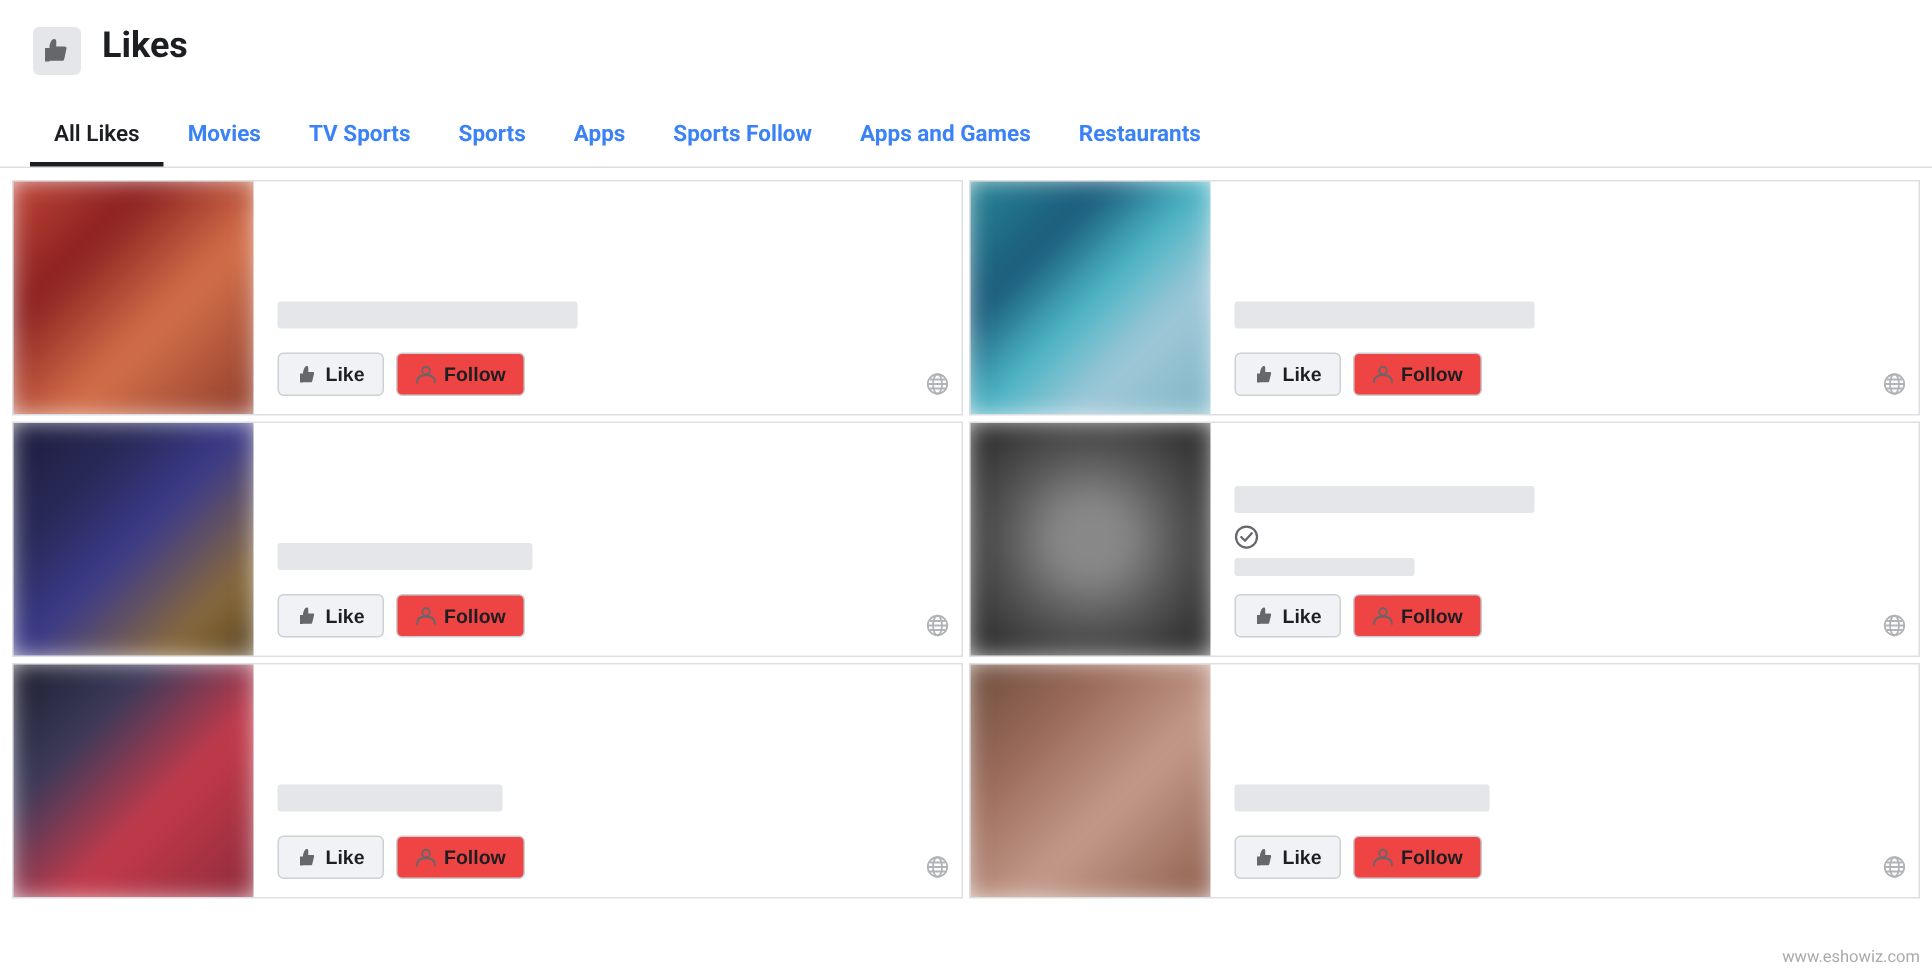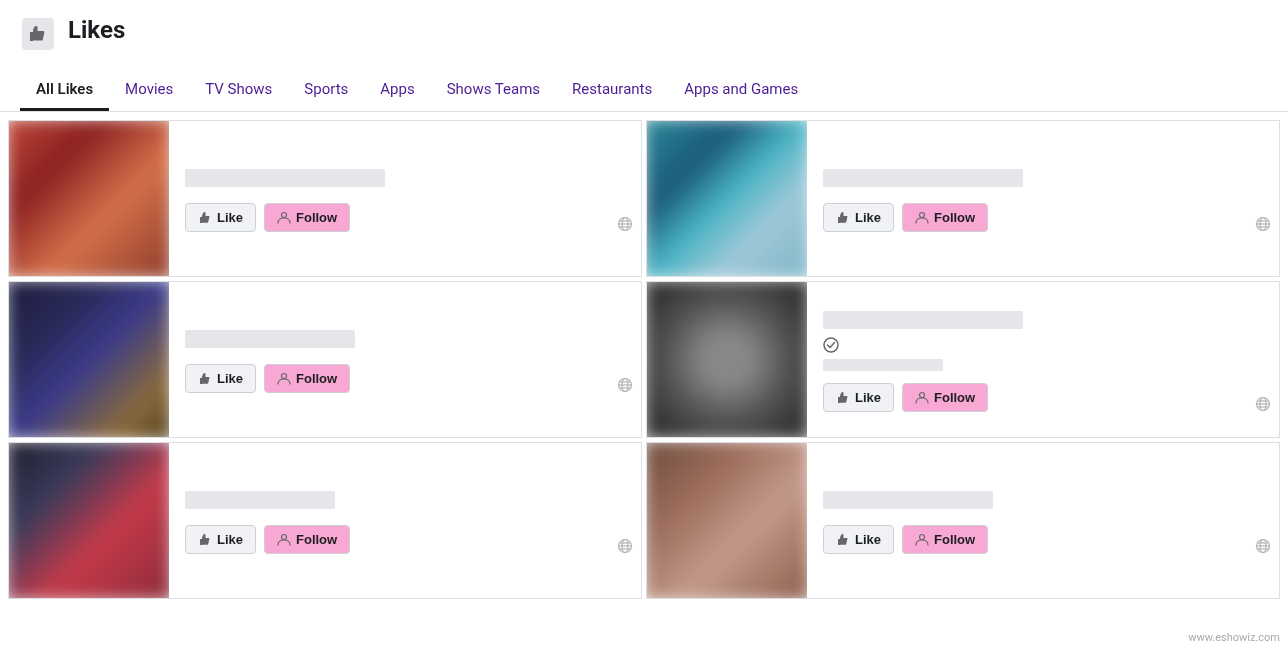--- a/index.html
+++ b/index.html
@@ -38,43 +38,43 @@
     }
     .nav-tabs {
       display: flex;
       gap: 0;
       list-style: none;
       align-items: center;
     }
     .nav-tab {
       padding: 10px 16px;
       font-size: 15px;
-      color: #4c1d95;
+      color: #3b82f6;
       cursor: pointer;
       border-bottom: 3px solid transparent;
-      font-weight: 400;
+      font-weight: 700;
       white-space: nowrap;
     }
     .nav-tab.active {
       color: #1c1e21;
       border-bottom: 3px solid #1c1e21;
       font-weight: 600;
     }
     .content-area {
       padding: 8px;
       display: grid;
       grid-template-columns: 1fr 1fr;
       gap: 4px;
     }
     .card {
       background: #fff;
       border: 1px solid #dddfe2;
       display: flex;
       flex-direction: row;
-      align-items: center;
+      align-items: flex-end;
       position: relative;
       min-height: 155px;
     }
     .card-image {
       width: 160px;
       min-height: 140px;
       flex-shrink: 0;
       overflow: hidden;
       position: relative;
     }
@@ -152,21 +152,21 @@
       cursor: pointer;
       border: 1px solid #ccd0d5;
       background: #f0f2f5;
       color: #1c1e21;
       white-space: nowrap;
     }
     .btn-like {
       background: #f0f2f5;
     }
     .btn-follow {
-      background: #f9a8d4;
+      background: #ef4444;
     }
     .globe-icon {
       position: absolute;
       bottom: 8px;
       right: 8px;
       color: #b0b3b8;
       font-size: 16px;
     }
     .watermark {
       position: fixed;
@@ -195,26 +195,26 @@
         </svg>
       </div>
       <h1 class="page-title">Likes</h1>
     </div>
     <div class="chevron-container">
     </div>
     <nav>
       <ul class="nav-tabs" id="nav-tabs-list">
       <li class="nav-tab active">All Likes</li>
           <li class="nav-tab">Movies</li>
-          <li class="nav-tab">TV Shows</li>
+          <li class="nav-tab">TV Sports</li>
           <li class="nav-tab">Sports</li>
           <li class="nav-tab">Apps</li>
-          <li class="nav-tab">Shows Teams</li>
+          <li class="nav-tab">Sports Follow</li>
+          <li class="nav-tab">Apps and Games</li>
           <li class="nav-tab">Restaurants</li>
-          <li class="nav-tab">Apps and Games</li>
         </ul>
     </nav>
   </div>
 
   <div class="content-area" id="cards-container">
   <div class="card">
         <div class="card-image">
           <div class="card-image-inner card-image-1"></div>
         </div>
         <div class="card-body">

